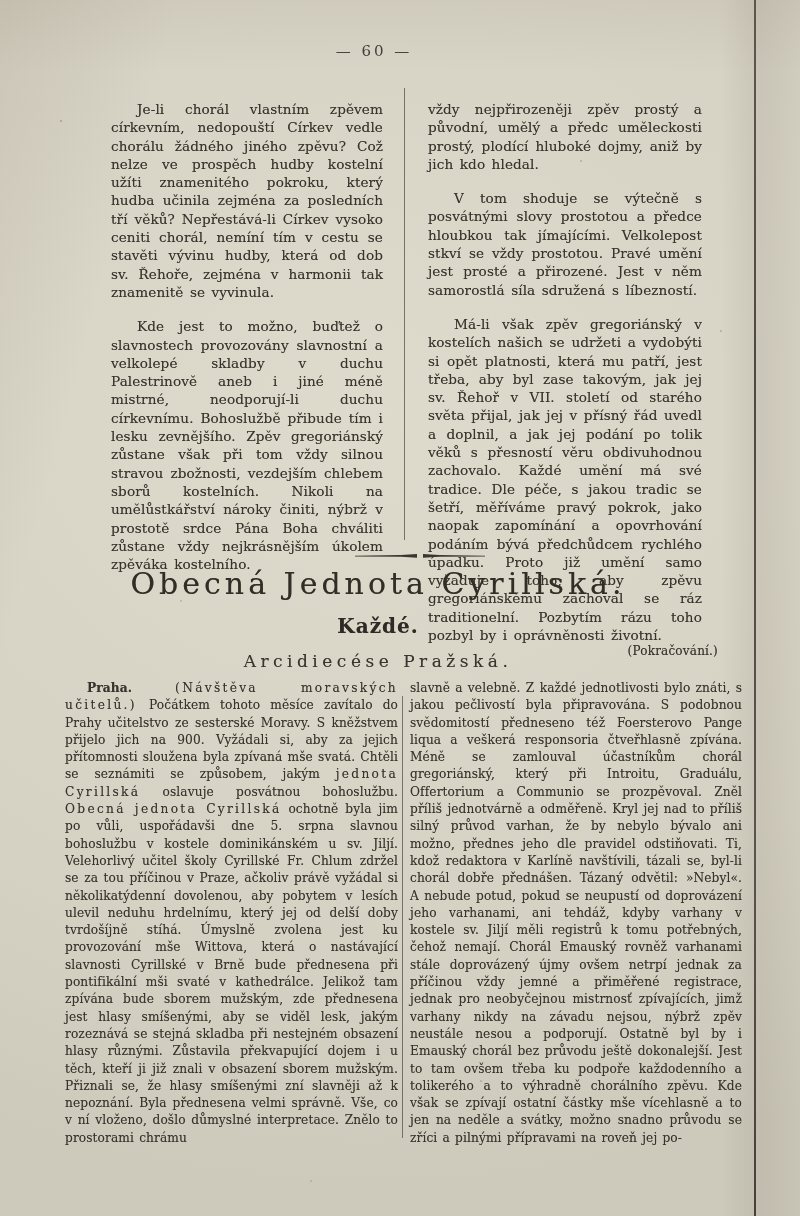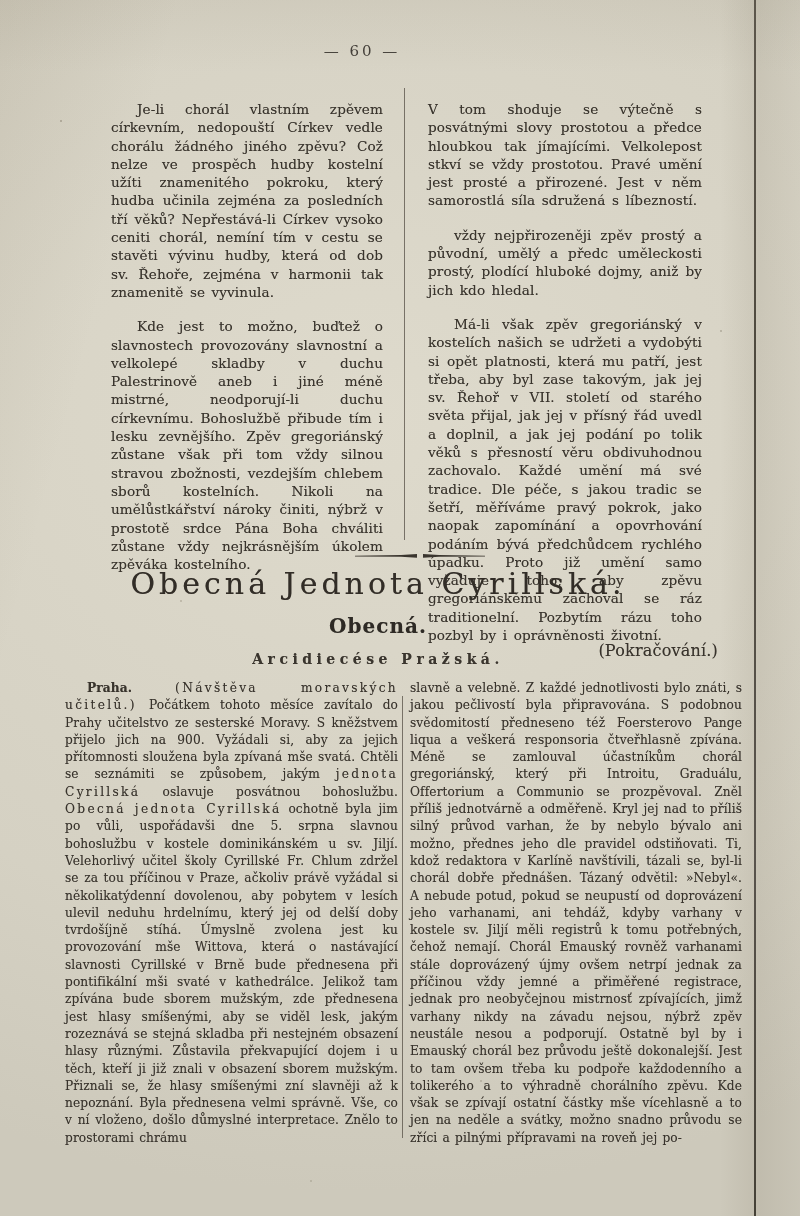--- a/index.html
+++ b/index.html
@@ -16,57 +16,57 @@
   .page{
     position:relative;width:800px;height:1216px;overflow:hidden;
     color:var(--ink);
     background:
       linear-gradient(105deg, rgba(120,108,84,0.12), rgba(120,108,84,0) 16%),
       linear-gradient(to right, rgba(0,0,0,0) 90%, rgba(86,76,56,0.10) 95%, rgba(86,76,56,0.04)),
       linear-gradient(to bottom, rgba(110,98,76,0.07), rgba(110,98,76,0) 6%),
       radial-gradient(ellipse 980px 820px at 46% 34%, #dedacc, #d5d1c3 65%, #cdc9bb 95%);
   }
   .page-number{
-    position:absolute;top:42px;left:0;width:724px;
+    position:absolute;top:42px;left:12px;width:724px;
     text-align:center;font-size:15px;letter-spacing:3px;
     color:#45403a;
   }
   
   .top-col{
     position:absolute;top:84px;
     font-size:13.6px;line-height:18.3px;
     text-align:justify;word-spacing:2px;letter-spacing:0.1px;
     text-shadow:0 0 0.5px rgba(56,51,44,0.45);
   }
   .top-col p{margin:16px;text-indent:26px;}
   .top-left{left:95px;width:304px;}
   .top-right{left:412px;width:306px;}
   .no-first-indent p:first-child{text-indent:0;}
   .cont{
-    text-align:right;font-size:16px;margin-top:-18.3px;
+    text-align:right;font-size:12px;margin-top:-18.3px;
     word-spacing:0;letter-spacing:0.2px;
   }
   .vrule{position:absolute;width:1px;background:var(--rule);opacity:0.75;}
   .vrule-top{left:404px;top:88px;height:452px;}
   .vrule-bottom{left:402px;top:696px;height:442px;}
   
   .divider{position:absolute;top:546px;left:355px;width:130px;height:10px;}
   
   .heading-block{
     position:absolute;top:566px;left:22px;width:712px;text-align:center;
     text-shadow:0 0 0.5px rgba(46,42,36,0.4);
   }
   .heading-block h1{
     margin:0;font-size:30px;font-weight:normal;letter-spacing:4px;color:#322d27;
   }
   .heading-block h2{
     margin:13px 0 0;font-size:20px;font-weight:bold;letter-spacing:1px;color:#2e2a25;
   }
   .heading-block h3{
-    margin:13px 0 0;font-size:14px;font-weight:bold;letter-spacing:4.5px;color:#3a352e;
+    margin:13px 0 0;font-size:17px;font-weight:normal;letter-spacing:4.5px;color:#3a352e;
   }
   
   .bottom-col{
     position:absolute;top:680px;
     font-size:12.2px;line-height:17.3px;
     text-align:justify;word-spacing:1.2px;letter-spacing:0.1px;
     text-shadow:0 0 0.5px rgba(56,51,44,0.4);
   }
   .bottom-col p{margin:0;}
   .bottom-left{left:65px;width:333px;}
@@ -102,36 +102,36 @@
   <div class="page-number">— 60 —</div>
 
   <div class="top-col top-left">
       <p>Je-li chorál vlastním zpěvem církevním, nedopouští Církev vedle chorálu žádného jiného zpěvu? Což nelze ve prospěch hudby kostelní užíti znamenitého pokroku, který hudba učinila zejména za posledních tří věků? Nepřestává-li Církev vysoko ceniti chorál, nemíní tím v cestu se stavěti vývinu hudby, která od dob sv. Řehoře, zejména v harmonii tak znamenitě se vyvinula.</p>
       <p>Kde jest to možno, buďtež o slavnostech provozovány slavnostní a velkolepé skladby v duchu Palestrinově aneb i jiné méně mistrné, neodporují-li duchu církevnímu. Bohoslužbě přibude tím i lesku zevnějšího. Zpěv gregoriánský zůstane však při tom vždy silnou stravou zbožnosti, vezdejším chlebem sborů kostelních. Nikoli na umělůstkářství nároky činiti, nýbrž v prostotě srdce Pána Boha chváliti zůstane vždy nejkrásnějším úkolem zpěváka kostelního.</p>
     </div>
 
   <div class="vrule vrule-top"></div>
 
   <div class="top-col top-right no-first-indent">
-    <p>V tom shoduje se výtečně s posvátnými slovy prostotou a předce hloubkou tak jímajícími. Velkolepost stkví se vždy prostotou. Pravé umění jest prosté a přirozené. Jest v něm samorostlá síla sdružená s líbezností.</p>
-      <p>vždy nejpřirozeněji zpěv prostý a původní, umělý a předc uměleckosti prostý, plodící hluboké dojmy, aniž by jich kdo hledal.</p>
+    <p>vždy nejpřirozeněji zpěv prostý a původní, umělý a předc uměleckosti prostý, plodící hluboké dojmy, aniž by jich kdo hledal.</p>
+      <p>V tom shoduje se výtečně s posvátnými slovy prostotou a předce hloubkou tak jímajícími. Velkolepost stkví se vždy prostotou. Pravé umění jest prosté a přirozené. Jest v něm samorostlá síla sdružená s líbezností.</p>
       <p>Má-li však zpěv gregoriánský v kostelích našich se udržeti a vydobýti si opět platnosti, která mu patří, jest třeba, aby byl zase takovým, jak jej sv. Řehoř v VII. století od starého světa přijal, jak jej v přísný řád uvedl a doplnil, a jak jej podání po tolik věků s přesností věru obdivuhodnou zachovalo. Každé umění má své tradice. Dle péče, s jakou tradic se šetří, měříváme pravý pokrok, jako naopak zapomínání a opovrhování podáním bývá předchůdcem rychlého úpadku. Proto již umění samo vyžaduje toho, aby zpěvu gregoriánskému zachoval se ráz traditionelní. Pozbytím rázu toho pozbyl by i oprávněnosti životní.</p>
       <div class="cont">(Pokračování.)</div>
   </div>
 
   <div class="divider">
     <svg width="130" height="10" viewBox="0 0 130 10" aria-hidden="true">
       <polygon points="0,4.8 46,4.1 62,2.9 62,6.7 46,5.7 0,5.4" fill="#3a352e"></polygon>
       <polygon points="130,4.8 84,4.1 68,2.9 68,6.7 84,5.7 130,5.4" fill="#3a352e"></polygon>
     </svg>
   </div>
 
   <div class="heading-block">
     <h1>Obecná Jednota Cyrillská.</h1>
-    <h2>Obecná.</h2>
+    <h2>Každé.</h2>
     <h3>Arcidiecése Pražská.</h3>
   </div>
 
   <div class="bottom-col bottom-left">
     <p><span class="seg-bold">Praha.</span><span class="seg-spaced"> (Návštěva moravských učitelů.) </span><span class="seg-normal">Počátkem tohoto měsíce zavítalo do Prahy učitelstvo ze sesterské Moravy. S kněžstvem přijelo jich na 900. Vyžádali si, aby za jejich přítomnosti sloužena byla zpívaná mše svatá. Chtěli se seznámiti se způsobem, jakým </span><span class="seg-spaced">jednota Cyrillská</span><span class="seg-normal"> oslavuje posvátnou bohoslužbu. </span><span class="seg-spaced">Obecná jednota Cyrillská</span><span class="seg-normal"> ochotně byla jim po vůli, uspořádavši dne 5. srpna slavnou bohoslužbu v kostele dominikánském u sv. Jiljí. Velehorlivý učitel školy Cyrillské Fr. Chlum zdržel se za tou příčinou v Praze, ačkoliv právě vyžádal si několikatýdenní dovolenou, aby pobytem v lesích ulevil neduhu hrdelnímu, který jej od delší doby tvrdošíjně stíhá. Úmyslně zvolena jest ku provozování mše Wittova, která o nastávající slavnosti Cyrillské v Brně bude přednesena při pontifikální mši svaté v kathedrálce. Jelikož tam zpívána bude sborem mužským, zde přednesena jest hlasy smíšenými, aby se viděl lesk, jakým rozeznává se stejná skladba při nestejném obsazení hlasy různými. Zůstavila překvapující dojem i u těch, kteří ji již znali v obsazení sborem mužským. Přiznali se, že hlasy smíšenými zní slavněji až k nepoznání. Byla přednesena velmi správně. Vše, co v ní vloženo, došlo důmyslné interpretace. Znělo to prostorami chrámu</span></p>
   </div>
 
   <div class="vrule vrule-bottom"></div>
 
   <div class="bottom-col bottom-right">

